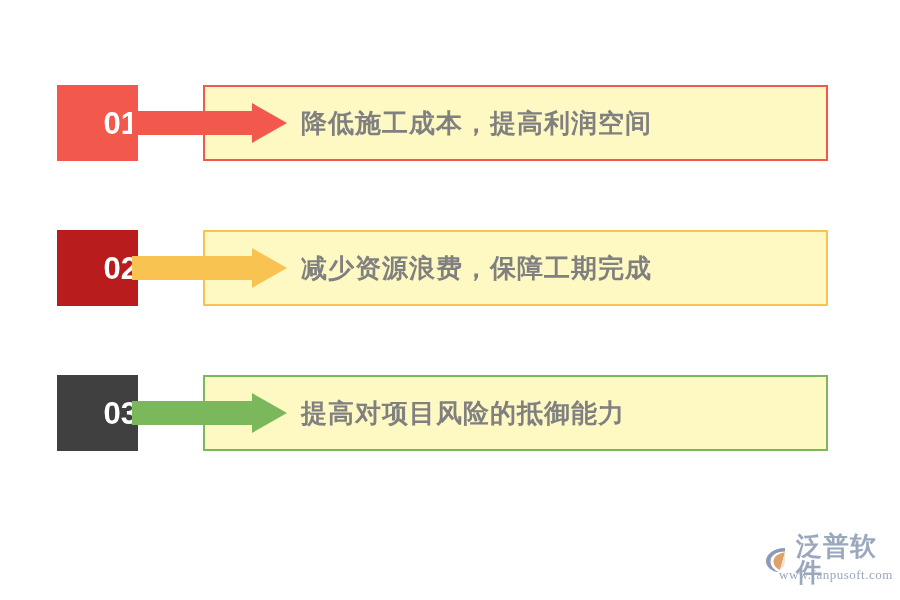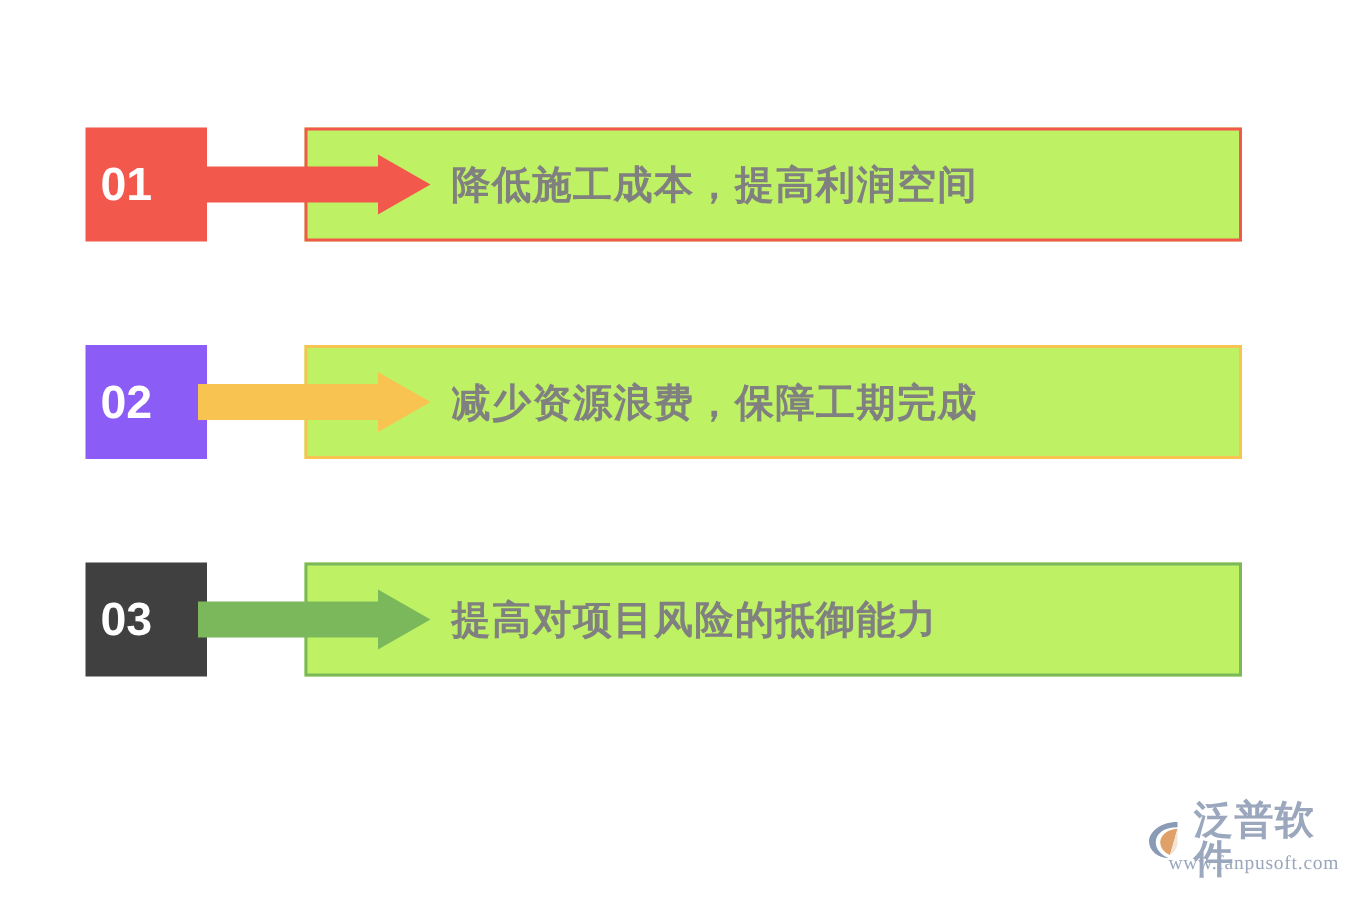--- a/index.html
+++ b/index.html
@@ -34,21 +34,21 @@
   .row-2 { top: 230px; }
   .row-3 { top: 375px; }
 
   
   .panel {
     position: absolute;
     left: 146px;           
     top: 0;
     width: 625px;          
     height: 76px;
-    background: #bef264;
+    background: #fef9c3;
     border: 2px solid transparent;
     box-sizing: border-box;
   }
 
   .panel-text {
     position: absolute;
     left: 96px;
     top: 50%;
     transform: translateY(-50%);
     font-size: 26px;
@@ -67,21 +67,21 @@
     width: 81px;
     height: 76px;
     box-sizing: border-box;
   }
   .num-label {
     position: absolute;
     left: 0;
     right: 0;
     top: 50%;
     transform: translateY(-50%);
-    text-align: left;
+    text-align: right;
     font-size: 31px;
     font-weight: bold;
     color: #ffffff;
     line-height: 1;
     padding-left: 10px;
   }
 
   
   .arrow {
     position: absolute;
@@ -151,21 +151,21 @@
       <svg width="155" height="40" viewBox="0 0 155 40" xmlns="http://www.w3.org/2000/svg">
         <path d="M0 8 L120 8 L120 0 L155 20 L120 40 L120 32 L0 32 Z" fill="#f2584b"></path>
       </svg>
     </div>
   </div>
 
   <div class="row row-2">
     <div class="panel" style="border-color: rgb(248, 195, 81);">
       <div class="panel-text">减少资源浪费，保障工期完成</div>
     </div>
-    <div class="num-box" style="background: #8b5cf6;">
+    <div class="num-box" style="background: #b91c1c;">
       <div class="num-label">02</div>
     </div>
     <div class="arrow">
       <svg width="155" height="40" viewBox="0 0 155 40" xmlns="http://www.w3.org/2000/svg">
         <path d="M0 8 L120 8 L120 0 L155 20 L120 40 L120 32 L0 32 Z" fill="#f8c351"></path>
       </svg>
     </div>
   </div>
 
   <div class="row row-3">

